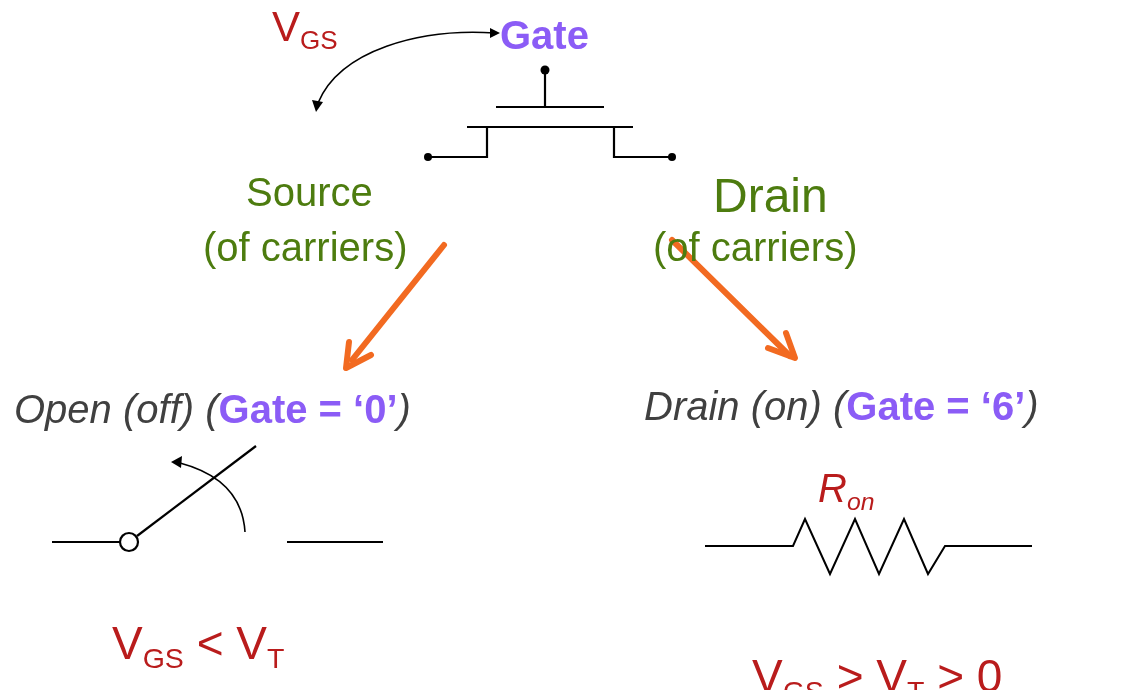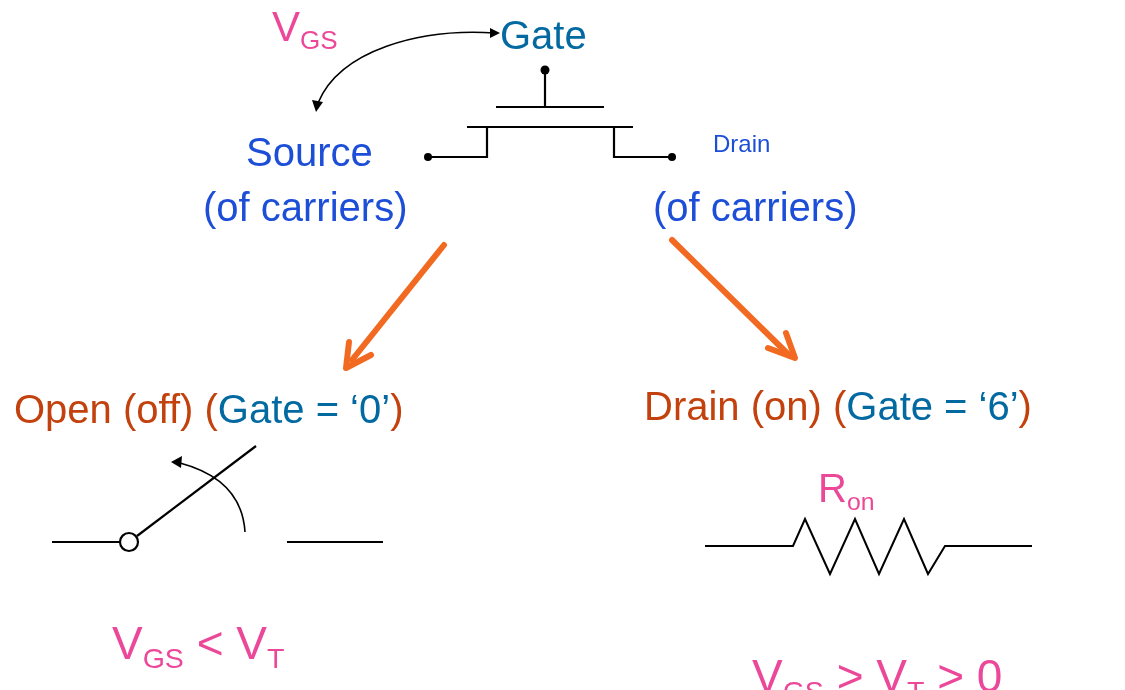--- a/index.html
+++ b/index.html
@@ -1,22 +1,22 @@
 <!DOCTYPE html>
 <html><head>
 <meta charset="utf-8">
 <style>
   html, body { margin: 0; padding: 0; background: #ffffff; }
   body { width: 1125px; height: 690px; position: relative; overflow: hidden;
          font-family: "Liberation Sans", sans-serif; }
   .txt { position: absolute; white-space: nowrap; line-height: 1; }
-  .green { color: #1d4ed8; }
-  .red { color: #0369a1; }
-  .blue { color: #c2410c; }
-  .black { color: #ec4899; }
+  .green { color: #4d7c0f; margin-top: 40px; }
+  .red { color: #8b5cf6; font-weight: bold; }
+  .blue { color: #404040; font-style: italic; }
+  .black { color: #b91c1c; }
   sub { font-size: 0.62em; vertical-align: -0.32em; line-height: 0; }
   svg { position: absolute; left: 0; top: 0; }
 </style>
 </head>
 <body>
 
 <svg width="1125" height="690" viewBox="0 0 1125 690">
   <defs>
     <marker id="blackhead" markerWidth="10" markerHeight="10" refX="8" refY="5" orient="auto" markerUnits="userSpaceOnUse">
       <path d="M0,0 L10,5 L0,10 Z" fill="#000"></path>
@@ -65,32 +65,32 @@
 
 <div class="txt black" style="left:272px; top:6px; font-size:42px;">
   <span>V</span><sub>GS</sub>
 </div>
 
 <div class="txt red" style="left:500px; top:15px; font-size:40px;">Gate</div>
 
 <div class="txt green" style="left:246px; top:132px; font-size:40px;">Source</div>
 <div class="txt green" style="left:203px; top:187px; font-size:40px;">(of carriers)</div>
 
-<div class="txt green" style="left:713px; top:132px; font-size:24px;">Drain</div>
+<div class="txt green" style="left:713px; top:132px; font-size:48px;">Drain</div>
 <div class="txt green" style="left:653px; top:187px; font-size:40px;">(of carriers)</div>
 
 <div class="txt" style="left:14px; top:389px; font-size:40px;">
   <span class="blue">Open (off) (</span><span class="red">Gate = ‘0’</span><span class="blue">)</span>
 </div>
 
 <div class="txt" style="left:644px; top:386px; font-size:40px;">
   <span class="blue">Drain (on) (</span><span class="red">Gate = ‘6’</span><span class="blue">)</span>
 </div>
 
-<div class="txt black" style="left:818px; top:468px; font-size:40px;">
+<div class="txt black" style="left:818px; top:468px; font-size:40px;font-style:italic;">
   <span>R</span><sub>on</sub>
 </div>
 
 <div class="txt black" style="left:112px; top:620px; font-size:46px;">
   <span>V</span><sub>GS</sub>
   <span>&lt;</span>
   <span>V</span><sub>T</sub>
 </div>
 
 <div class="txt black" style="left:752px; top:620px; font-size:46px;margin-top:33px;">

